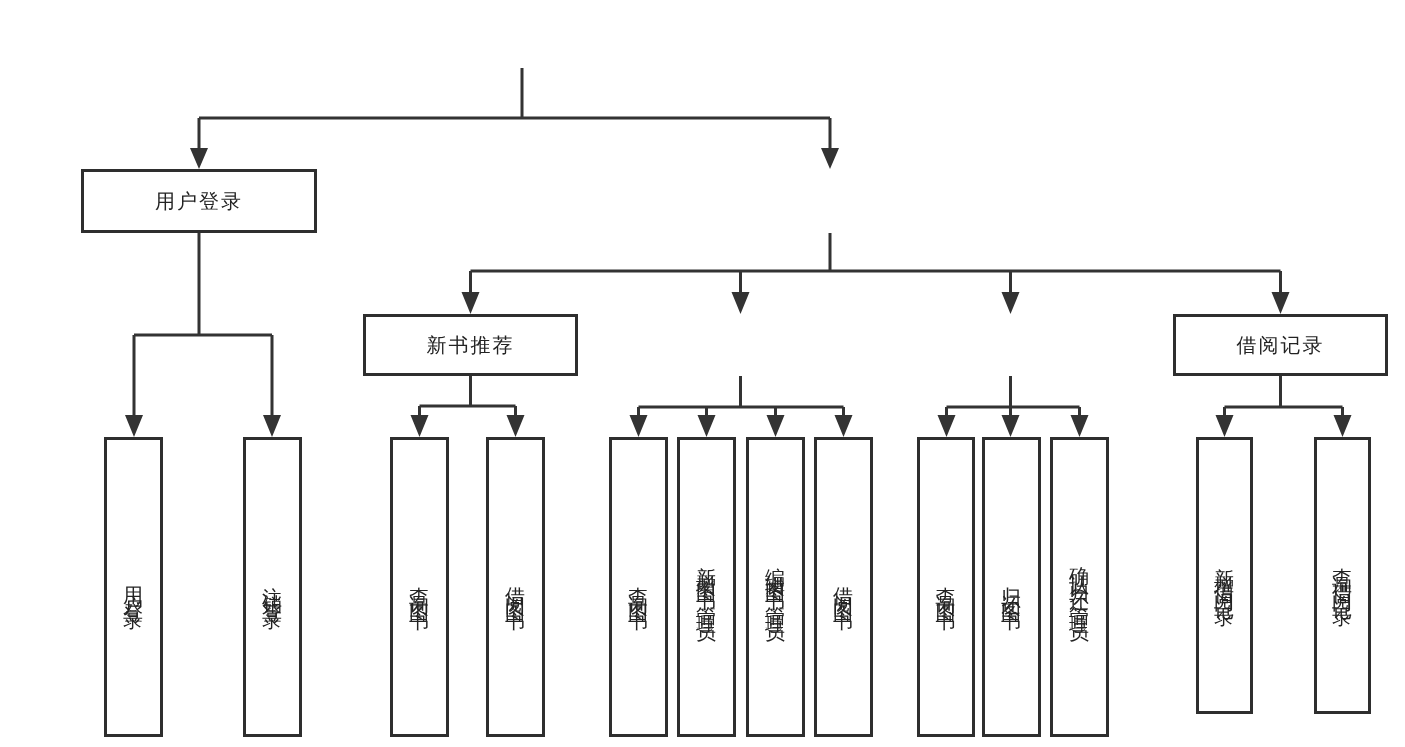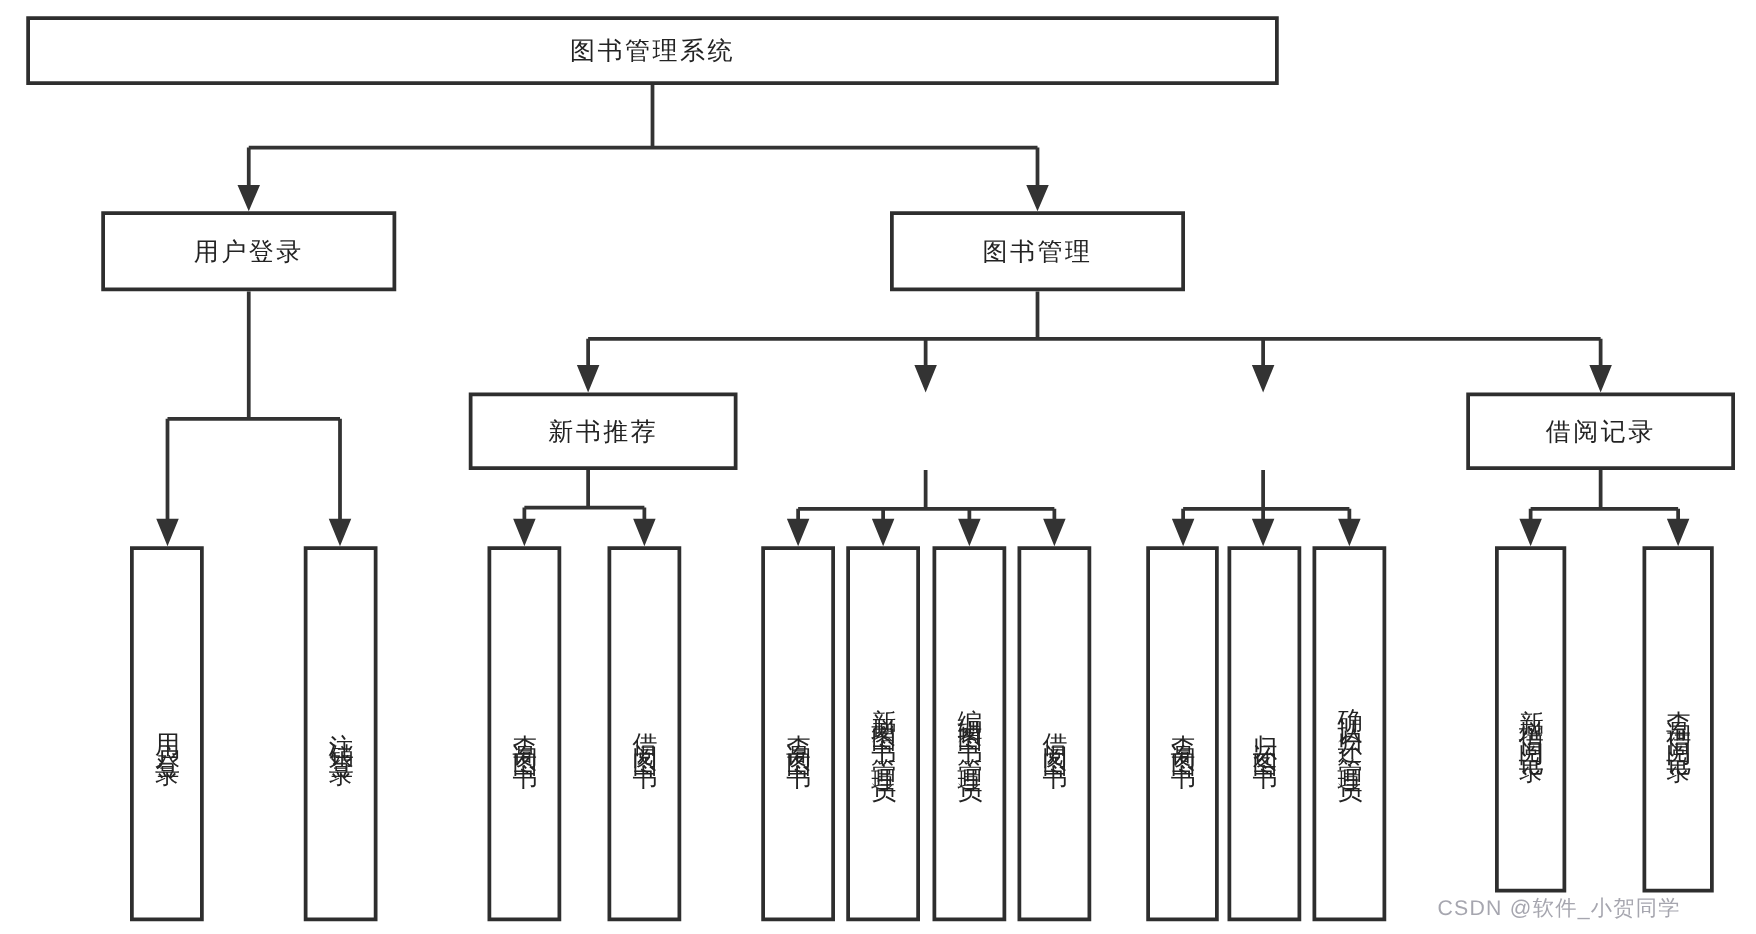--- a/index.html
+++ b/index.html
@@ -109,41 +109,38 @@
       M766.5 415 L784.5 415 L775.5 437 Z
       M834.5 415 L852.5 415 L843.5 437 Z
       M937.5 415 L955.5 415 L946.5 437 Z
       M1001.5 415 L1019.5 415 L1010.5 437 Z
       M1070.5 415 L1088.5 415 L1079.5 437 Z
       M1215.5 415 L1233.5 415 L1224.5 437 Z
       M1333.5 415 L1351.5 415 L1342.5 437 Z
     "></path>
   </svg>
 
-  <div class="node" style="left:21px; top:13px; width:1002px; height:55px;">图书管理系统</div>
 
   <div class="node" style="left:81px; top:169px; width:236px; height:64px;">用户登录</div>
-  <div class="node" style="left:712px; top:169px; width:236px; height:64px;">图书管理</div>
 
-  <div class="node" style="left:363px; top:314px; width:215px; height:62px;margin-left:12px;">新书推荐</div>
+  <div class="node" style="left:363px; top:314px; width:215px; height:62px;">新书推荐</div>
   <div class="node" style="left:1173px; top:314px; width:215px; height:62px;">借阅记录</div>
 
   <div class="leaf" style="left:104px; top:437px; width:59px; height:300px;">用户登录</div>
   <div class="leaf" style="left:243px; top:437px; width:59px; height:300px;">注销登录</div>
 
   <div class="leaf" style="left:390px; top:437px; width:59px; height:300px;">查询图书</div>
   <div class="leaf" style="left:486px; top:437px; width:59px; height:300px;">借阅图书</div>
 
   <div class="leaf" style="left:609px; top:437px; width:59px; height:300px;">查询图书</div>
   <div class="leaf" style="left:677px; top:437px; width:59px; height:300px;">新增图书（管理员）</div>
   <div class="leaf" style="left:746px; top:437px; width:59px; height:300px;">编辑图书（管理员）</div>
   <div class="leaf" style="left:814px; top:437px; width:59px; height:300px;">借阅图书</div>
 
   <div class="leaf" style="left:917px; top:437px; width:58px; height:300px;">查询图书</div>
   <div class="leaf" style="left:982px; top:437px; width:59px; height:300px;">归还图书</div>
   <div class="leaf" style="left:1050px; top:437px; width:59px; height:300px;">确认归还（管理员）</div>
 
   <div class="leaf" style="left:1196px; top:437px; width:57px; height:277px;">新增借阅记录</div>
   <div class="leaf" style="left:1314px; top:437px; width:57px; height:277px;">查询借阅记录</div>
 
-  <div class="watermark">CSDN @软件_小贺同学</div>
 
 </div>
 
 </body></html>

